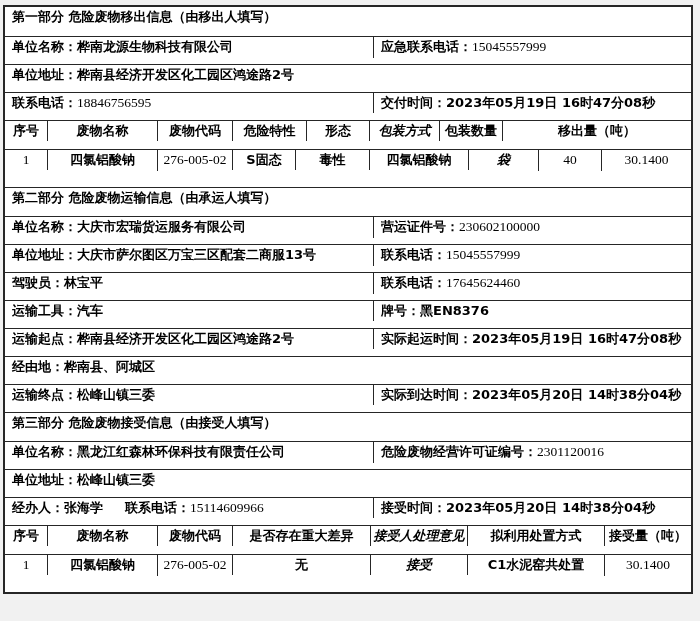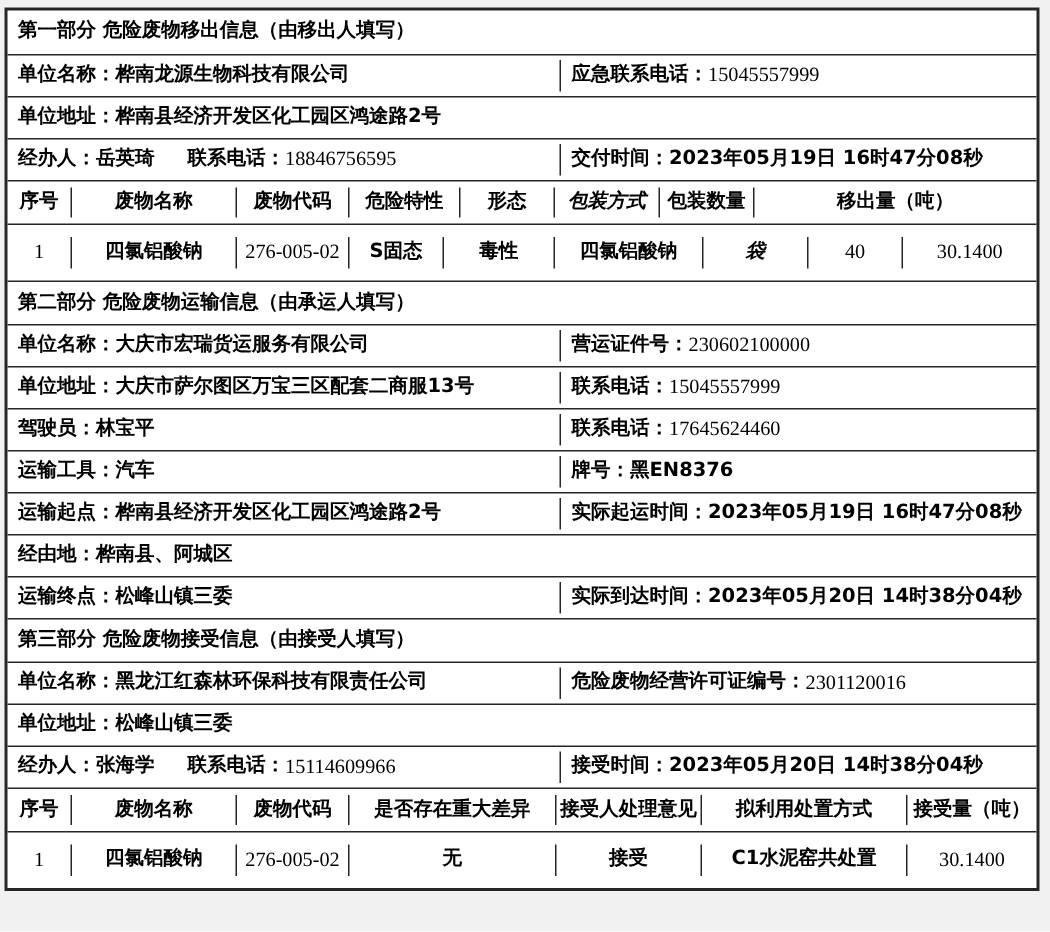--- a/index.html
+++ b/index.html
@@ -10,21 +10,21 @@
     color: #000;
     overflow: hidden;
   }
   * { box-sizing: border-box; }
   .sheet {
     width: 690px;
     margin: 5px 7px 0 3px;
     border: 2px solid #262626;
     background: #fff;
   }
-  .row { display: flex; border-top: 1px solid #262626; min-height: 28px; align-items: center; }
+  .row { display: flex; border-top: 1px solid #262626; min-height: 28px; align-items: flex-start; }
   .row.first { border-top: none; }
   .row.title-row { min-height: 29px; }
   .row.head-row { min-height: 29px; }
   .row.item-row { min-height: 38px; }
   .cell {
     display: flex; align-items: center;
     padding: 2px 6px 2px 7px;
     border-left: 1px solid #262626;
     font-size: 13px; font-weight: bold;
     line-height: 1.25;
@@ -36,21 +36,21 @@
   .cell.right2 { flex: 1 1 auto; }
   .cell.center { justify-content: center; padding-left: 2px; padding-right: 2px; text-align: center; }
   .agent-pair { display: inline-block; min-width: 113px; }
   .num { font-family: "Liberation Serif", serif; font-weight: normal; font-size: 13.5px; }
   
   .t1-0 { flex: 0 0 42px; }  .t1-1 { flex: 0 0 110px; } .t1-2 { flex: 0 0 75px; }
   .t1-3 { flex: 0 0 74px; }  .t1-4 { flex: 0 0 63px; }  .t1-5 { flex: 0 0 99px; }
   .t1-6 { flex: 0 0 70px; font-style: italic; }  .t1-7 { flex: 0 0 63px; }  .t1-8 { flex: 1 1 auto; }
   
   .t3-0 { flex: 0 0 42px; }  .t3-1 { flex: 0 0 110px; } .t3-2 { flex: 0 0 75px; }
-  .t3-3 { flex: 0 0 138px; } .t3-4 { flex: 0 0 97px; }  .t3-5 { flex: 0 0 137px; }
+  .t3-3 { flex: 0 0 138px; } .t3-4 { flex: 0 0 97px; font-style: italic; }  .t3-5 { flex: 0 0 137px; }
   .t3-6 { flex: 1 1 auto; }
 </style>
 </head>
 <body>
 
 <div class="sheet">
 
   <div class="row title-row first">
     <div class="cell c1 full">第一部分 危险废物移出信息（由移出人填写）</div>
   </div>
@@ -68,21 +68,20 @@
 
   <div class="row">
     <div class="cell c1 full">
       <span>单位地址：</span>
         <span>桦南县经济开发区化工园区鸿途路2号</span>
     </div>
   </div>
 
   <div class="row">
     <div class="cell c1 left2">
-      <span class="agent-pair"><span>经办人：</span><span>岳英琦</span></span>
       <span>联系电话：</span>
         <span class="num">18846756595</span>
     </div>
     <div class="cell right2">
       <span>交付时间：</span>
         <span>2023年05月19日 16时47分08秒</span>
     </div>
   </div>
 
   <div class="row head-row">

